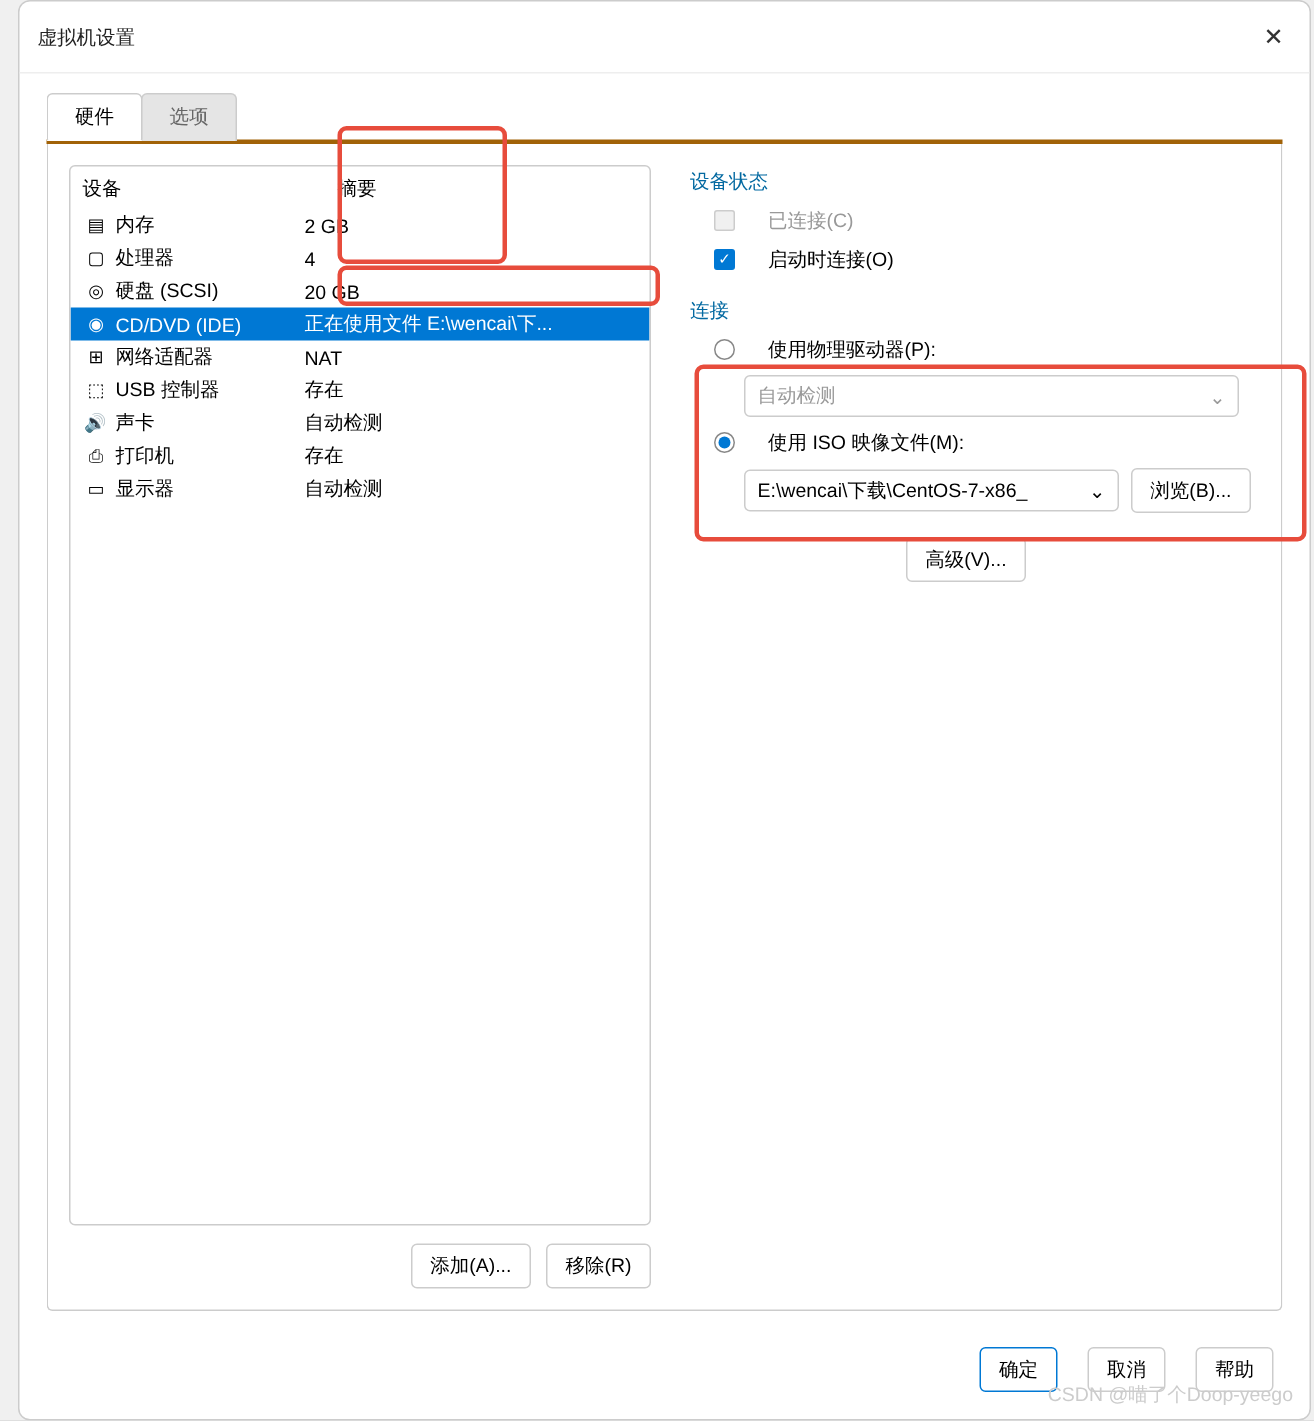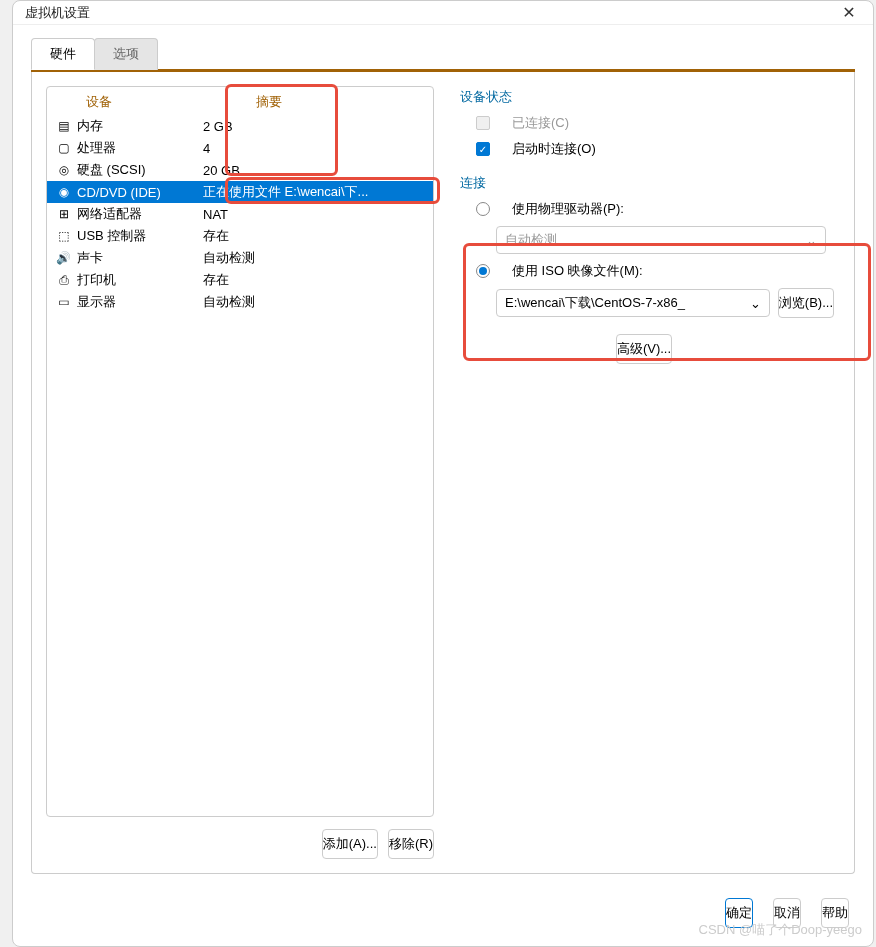--- a/index.html
+++ b/index.html
@@ -1,37 +1,37 @@
 <!DOCTYPE html>
 <html><head>
 <meta charset="utf-8">
 <style>
 * { box-sizing: border-box; margin: 0; padding: 0; font-family: "Microsoft YaHei", "Segoe UI", sans-serif; font-size: 13px; }
 body { background: #f0f0f0; width: 876px; height: 947px; overflow: hidden; position: relative; }
 .window { position: absolute; left: 12px; top: 0; width: 862px; height: 947px; background: #fff; border: 1px solid #ccc; border-radius: 8px; display: flex; flex-direction: column; }
-.titlebar { height: 24px; display: flex; align-items: center; justify-content: space-between; padding: 0 12px; border-bottom: 1px solid #eee; }
+.titlebar { height: 48px; display: flex; align-items: center; justify-content: space-between; padding: 0 12px; border-bottom: 1px solid #eee; }
 .titlebar-title { font-size: 13px; color: #222; }
 .close-btn { width: 24px; height: 24px; display: flex; align-items: center; justify-content: center; cursor: pointer; font-size: 16px; color: #333; }
 .content { flex: 1; padding: 12px 18px 10px 18px; display: flex; flex-direction: column; }
 .tabs { display: flex; border-bottom: 3px solid #a16207; margin-bottom: 0; }
 .tab { padding: 6px 18px; border: 1px solid #ccc; border-bottom: none; background: #fff; cursor: pointer; position: relative; bottom: -1px; border-radius: 4px 4px 0 0; margin-right: -1px; }
 .tab.active { background: #fff; border-bottom: 1px solid #fff; z-index: 2; }
 .tab.inactive { background: #e5e5e5; color: #666; }
 .tab-content { flex: 1; display: flex; border: 1px solid #ccc; border-top: none; border-radius: 0 0 4px 4px; padding: 14px; gap: 20px; }
 .left-pane { width: 388px; display: flex; flex-direction: column; }
 .device-list { flex: 1; border: 1px solid #ccc; border-radius: 4px; overflow: hidden; position: relative; }
-.device-header { display: flex; padding: 6px 8px 4px 8px; color: #a16207; font-size: 13px; margin-left: 31px; }
+.device-header { display: flex; padding: 6px 8px 4px 8px; color: #000000; font-size: 13px; }
 .device-header .col-device { width: 170px; }
 .device-row { display: flex; align-items: center; padding: 2px 8px; cursor: pointer; height: 22px; font-size: 13px; }
 .device-row.selected { background: #0078d4; color: #fff; }
 .device-row .icon { width: 18px; display: inline-block; text-align: center; margin-right: 4px; font-size: 12px; }
 .device-row .col-device { width: 148px; display: flex; align-items: center; }
 .device-row .col-summary { flex: 1; white-space: nowrap; overflow: hidden; text-overflow: ellipsis; }
 .device-actions { display: flex; gap: 10px; justify-content: flex-end; margin-top: 12px; }
-.btn { padding: 5px 0; border: 1px solid #ccc; background: #fff; border-radius: 4px; cursor: pointer; font-size: 13px; }
+.btn { padding: 5px 12px; border: 1px solid #ccc; background: #fff; border-radius: 4px; cursor: pointer; font-size: 13px; }
 .btn-primary { border: 1px solid #0078d4; }
 .right-pane { flex: 1; padding: 2px 6px; }
 .group { margin-bottom: 16px; }
 .group-title { color: #0369a1; margin-bottom: 8px; font-size: 13px; }
 .group-body { padding-left: 16px; }
 .checkbox-row, .radio-row { display: flex; align-items: center; margin-bottom: 8px; gap: 22px; }
 .checkbox { width: 14px; height: 14px; border: 1px solid #888; border-radius: 2px; display: inline-flex; align-items: center; justify-content: center; background: #fff; }
 .checkbox.checked { background: #0078d4; border-color: #0078d4; color: #fff; font-size: 10px; }
 .checkbox.disabled { background: #f0f0f0; border-color: #ccc; }
 .radio { width: 14px; height: 14px; border: 1px solid #888; border-radius: 50%; display: inline-flex; align-items: center; justify-content: center; }

